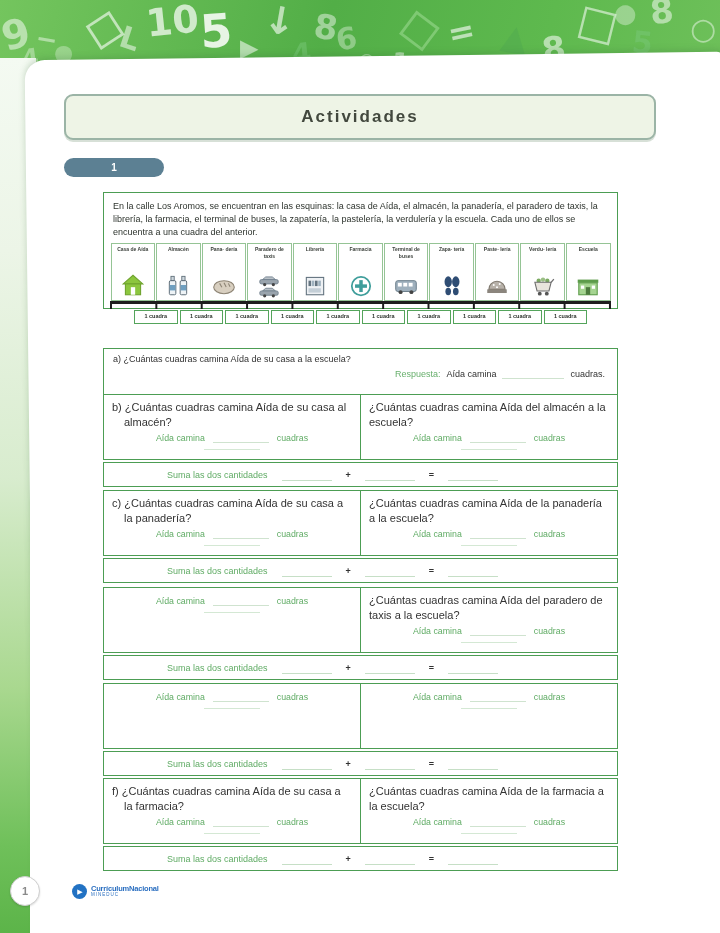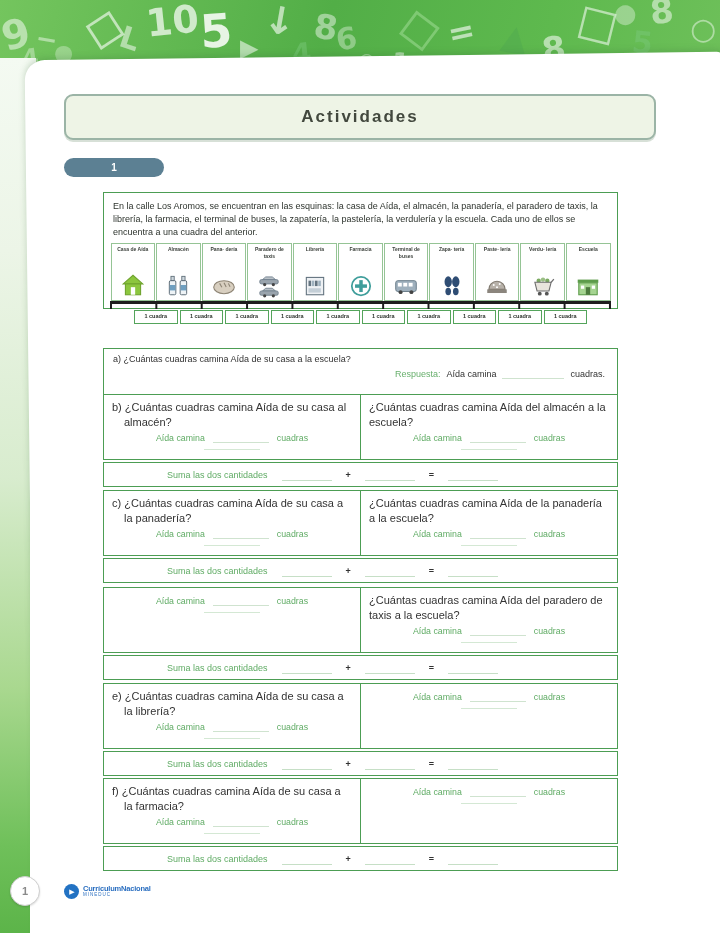--- a/index.html
+++ b/index.html
@@ -119,21 +119,21 @@
   .qb-f { top:778px; } .sb-f { top:846px; }
 
   
   .page-circle {
     position:absolute; z-index:4; left:10px; top:876px; width:30px; height:30px;
     background:#fff; border:1px solid #cfcfcf; border-radius:50%;
     box-shadow:0 1px 2px rgba(0,0,0,0.15);
     display:flex; align-items:center; justify-content:center;
     font-size:11px; font-weight:bold; color:#8a8a8a;
   }
-  .logo { position:absolute; z-index:3; left:64px; top:884px; display:flex; align-items:center; gap:4px; }
+  .logo { position:absolute; z-index:3; left:72px; top:884px; display:flex; align-items:center; gap:4px; }
   .logo-circle {
     width:15px; height:15px; border-radius:50%; background:#2272c3;
     display:flex; align-items:center; justify-content:center;
     color:#fff; font-size:7px; line-height:1; padding-left:1px;
   }
   .logo-text-wrap { display:flex; flex-direction:column; line-height:1.1; }
   .logo-text { font-size:7.5px; font-weight:bold; color:#2b6fc0; letter-spacing:-0.2px; }
   .logo-sub { font-size:4.5px; color:#2b6fc0; letter-spacing:1px; }
 </style>
 </head>
@@ -410,21 +410,20 @@
   <span class="sum-label">Suma las dos cantidades</span>
   <span class="sum-blank"></span>
   <span class="sum-op">+</span>
   <span class="sum-blank"></span>
   <span class="sum-op">=</span>
   <span class="sum-blank"></span>
 </div>
 
 <div class="box q-box qb-e">
   <div class="q-col first">
-    <div class="q-text hang">e) ¿Cuántas cuadras camina Aída de su casa a la librería?</div>
     <div class="ans-line">
         <span>Aída camina</span>
         <span class="blank"></span>
         <span>cuadras</span>
       </div>
     <div class="mini-blank"></div>
   </div>
   <div class="q-col">
     <div class="ans-line">
         <span>Aída camina</span>
@@ -447,20 +446,21 @@
   <div class="q-col first">
     <div class="q-text hang">f) ¿Cuántas cuadras camina Aída de su casa a la farmacia?</div>
     <div class="ans-line">
         <span>Aída camina</span>
         <span class="blank"></span>
         <span>cuadras</span>
       </div>
     <div class="mini-blank"></div>
   </div>
   <div class="q-col">
+    <div class="q-text">¿Cuántas cuadras camina Aída de la farmacia a la escuela?</div>
     <div class="ans-line">
         <span>Aída camina</span>
         <span class="blank"></span>
         <span>cuadras</span>
       </div>
     <div class="mini-blank"></div>
   </div>
 </div>
 <div class="box sum-box sb-f">
   <span class="sum-label">Suma las dos cantidades</span>

